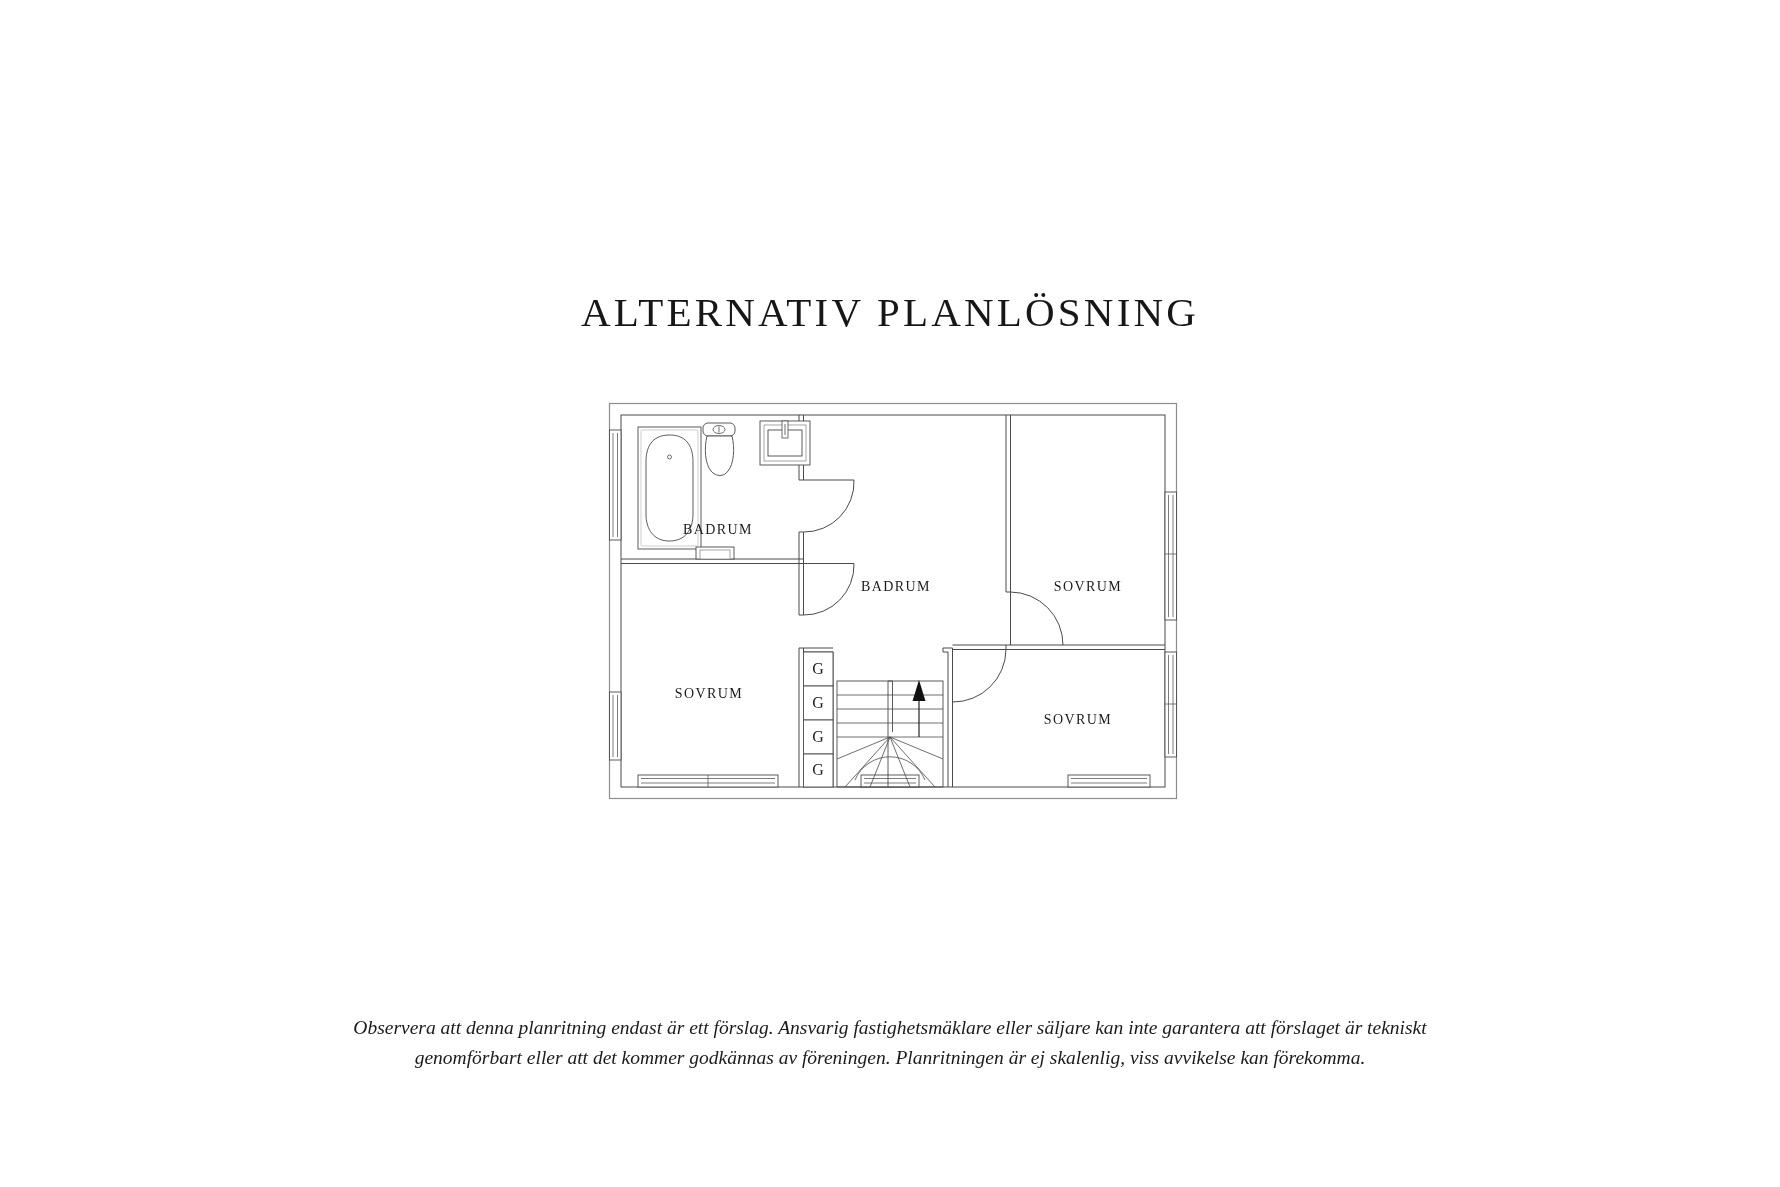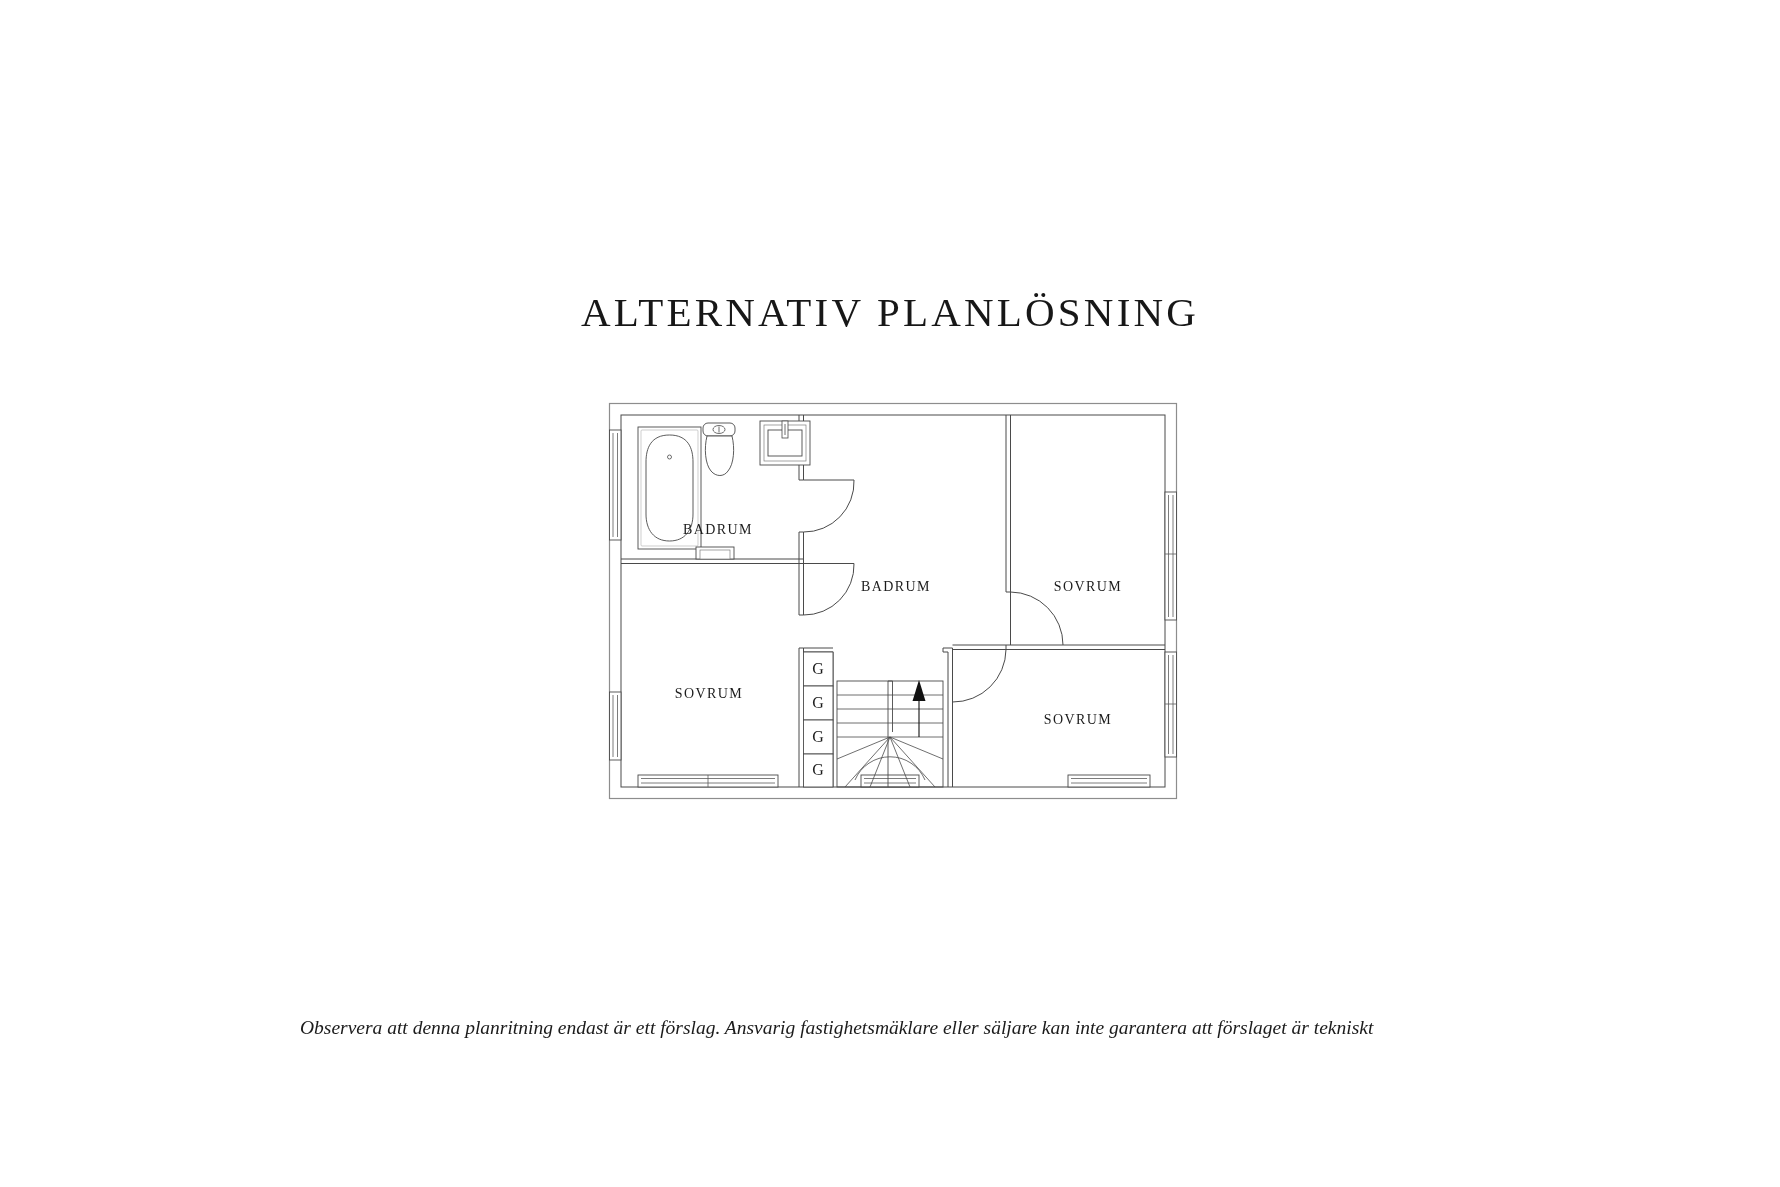--- a/index.html
+++ b/index.html
@@ -71,20 +71,21 @@
     transform: translate(-50%, -50%);
   }
 
   
   #disclaimer {
     position: absolute;
     left: 50%;
     transform: translateX(-50%);
     top: 1013px;
     width: 1180px;
+    text-align: center;
     font-family: "Liberation Serif", "DejaVu Serif", serif;
     font-style: italic;
     font-size: 19.5px;
     line-height: 1.55;
     color: #1b1b1b;
   }
   #disclaimer .line { display: block; }
 </style>
 </head>
 <body>
@@ -284,15 +285,16 @@
 
     <div class="closet-label" style="left:210px; top:267px;">G</div>
     <div class="closet-label" style="left:210px; top:301px;">G</div>
     <div class="closet-label" style="left:210px; top:335px;">G</div>
     <div class="closet-label" style="left:210px; top:368px;">G</div>
 
   </div>
 
   <div id="disclaimer">
     <span class="line">Observera att denna planritning endast är ett förslag. Ansvarig fastighetsmäklare eller säljare kan inte garantera att förslaget är tekniskt</span>
+    <span class="line">genomförbart eller att det kommer godkännas av föreningen. Planritningen är ej skalenlig, viss avvikelse kan förekomma.</span>
   </div>
 
 </div>
 
 </body></html>

